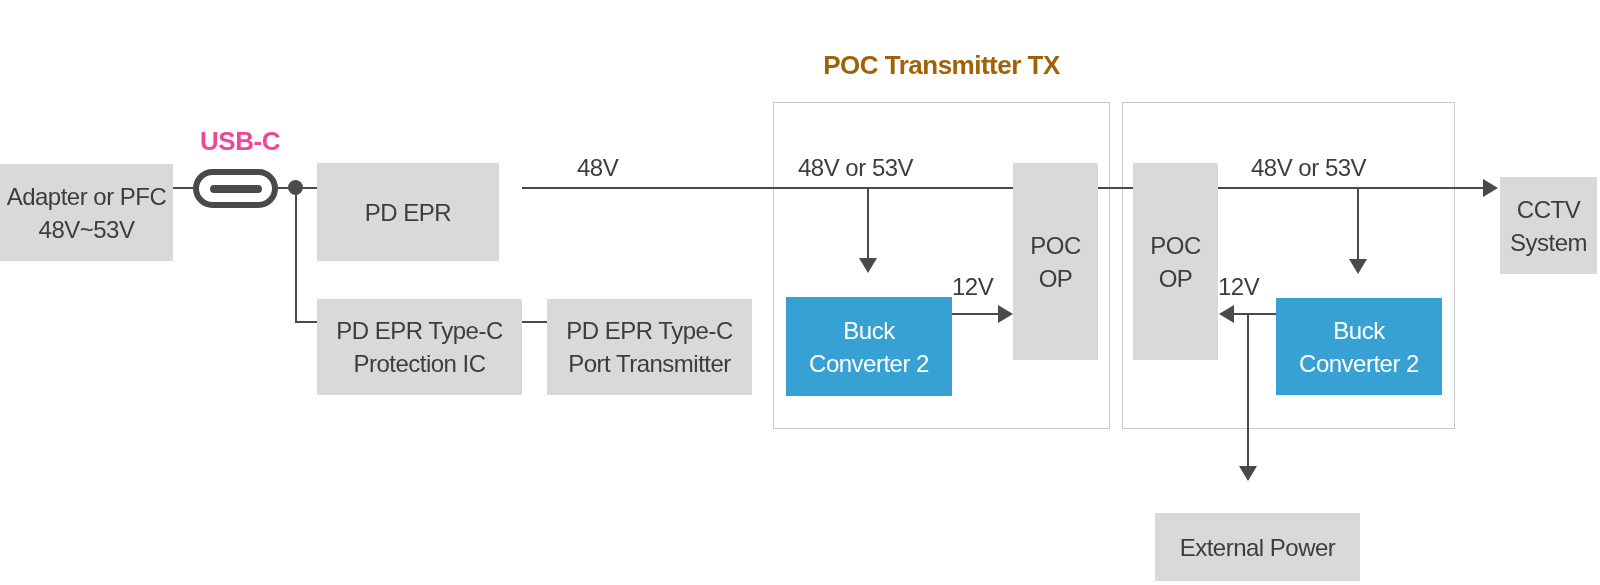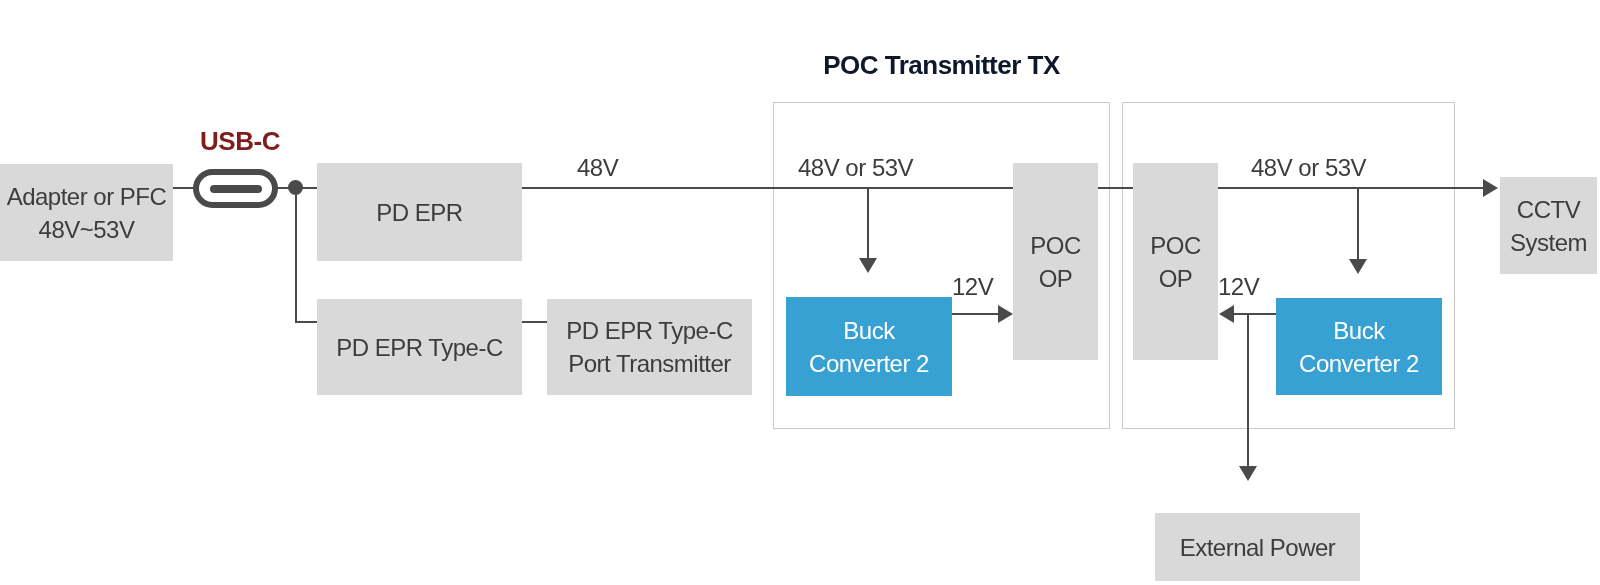--- a/index.html
+++ b/index.html
@@ -44,21 +44,21 @@
     position: absolute;
     border: 1px solid var(--section-border);
     background: transparent;
   }
   .section-title {
     position: absolute;
     font-size: 26px;
     font-weight: bold;
     letter-spacing: -0.5px;
     text-align: center;
-    color: #0f172a;
+    color: #a16207;
   }
   
   .wire-h { position: absolute; height: 2px; background: var(--line-gray); }
   .wire-v { position: absolute; width: 2px; background: var(--line-gray); }
   .junction-dot {
     position: absolute;
     width: 15px; height: 15px;
     border-radius: 50%;
     background: var(--line-gray);
   }
@@ -73,39 +73,39 @@
     letter-spacing: -0.5px;
     text-align: left;
     color: var(--text-dark);
   }
   
   .usb-label {
     position: absolute;
     left: 190px; top: 126px; width: 100px;
     text-align: center;
     font-size: 26px; font-weight: bold; letter-spacing: -0.5px;
-    color: #7f1d1d;
+    color: #ec4899;
   }
   .usb-connector {
     position: absolute;
     left: 193px; top: 169px;
     width: 85px; height: 39px;
     border: 6px solid var(--line-gray);
     border-radius: 20px;
     background: #ffffff;
     display: flex; align-items: center; justify-content: center;
   }
   .usb-connector .pin-bar {
     width: 52px; height: 8px;
     border-radius: 4px;
     background: var(--line-gray);
   }
   
   .adapter-box       { left: 0px;    top: 140px; width: 173px; height: 97px; }
-  .power-switch-box  { left: 317px;  top: 139px; width: 205px; height: 98px; }
+  .power-switch-box  { left: 317px;  top: 139px; width: 182px; height: 98px; }
   .protection-ic-box { left: 317px;  top: 275px; width: 205px; height: 96px; }
   .port-ctrl-box     { left: 547px;  top: 275px; width: 205px; height: 96px; }
   .tx-section        { left: 773px;  top: 102px; width: 337px; height: 327px; }
   .rx-section        { left: 1122px; top: 102px; width: 333px; height: 327px; }
   .tx-title          { left: 763px;  top: 50px;  width: 357px; }
   .rx-title          { left: 1112px; top: 50px;  width: 353px; }
   .tx-poc-op-box     { left: 1013px; top: 139px; width: 85px;  height: 197px; }
   .rx-poc-op-box     { left: 1133px; top: 139px; width: 85px;  height: 197px; }
   .tx-buck-box       { left: 786px;  top: 273px; width: 166px; height: 99px; }
   .rx-buck-box       { left: 1276px; top: 274px; width: 166px; height: 97px; }
@@ -161,20 +161,21 @@
     <span>Adapter or PFC</span>
     <span>48V~53V</span>
   </div>
 
   <div class="box power-switch-box">
     <span>PD EPR</span>
   </div>
 
   <div class="box protection-ic-box">
     <span>PD EPR Type-C</span>
+    <span>Protection IC</span>
   </div>
 
   <div class="box port-ctrl-box">
     <span>PD EPR Type-C</span>
     <span>Port Transmitter</span>
   </div>
 
   <div class="box tx-poc-op-box">
     <span>POC</span>
     <span>OP</span>

